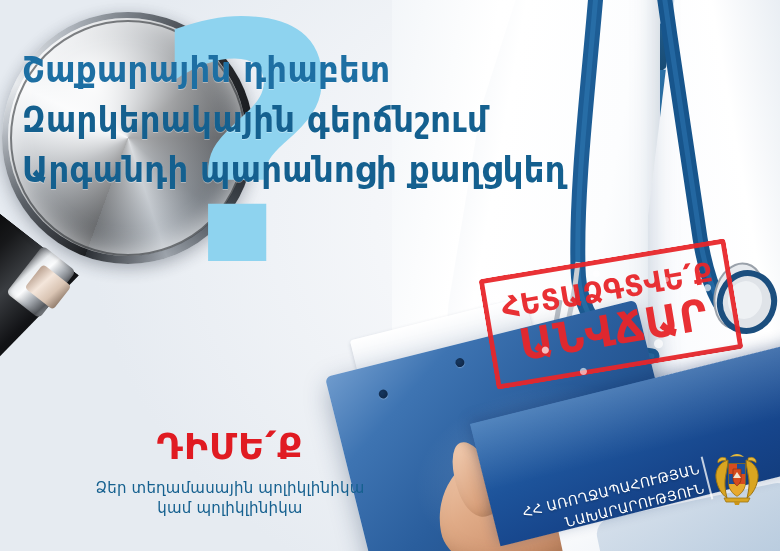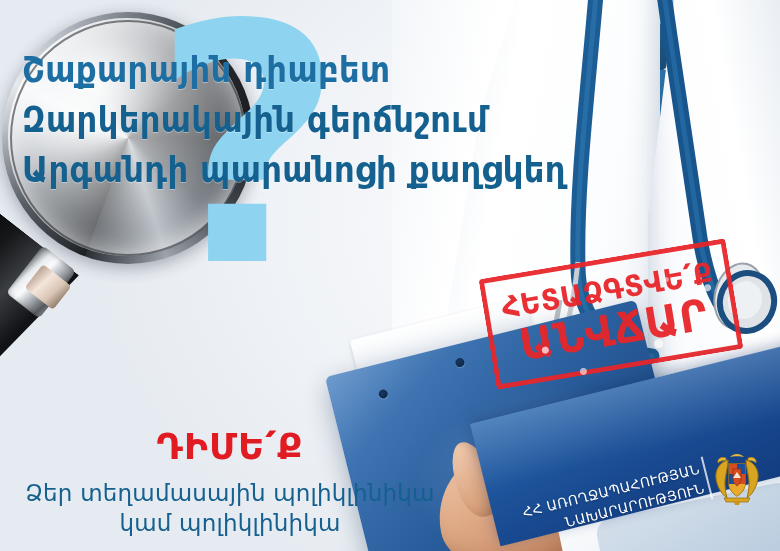--- a/index.html
+++ b/index.html
@@ -256,21 +256,21 @@
     font-weight: 700;
     font-size: 36px;
     letter-spacing: 1px;
     line-height: 1;
     margin-bottom: 14px;
   }
   .cta-line {
     color: #15608f;
     font-family: "DejaVu Sans", "Liberation Sans", sans-serif;
     font-weight: 400;
-    font-size: 23px;
+    font-size: 15px;
     line-height: 1.3;
     letter-spacing: .2px;
     text-align: center;
   }
 
   
   .ministry-band {
     position: absolute; left: 470px; top: 424px; width: 340px; height: 126px;
     background: linear-gradient(168deg, #2d6bb0 0%, #1d539a 40%, #16448a 72%, #123c7c 100%);
     transform: rotate(-14deg);

